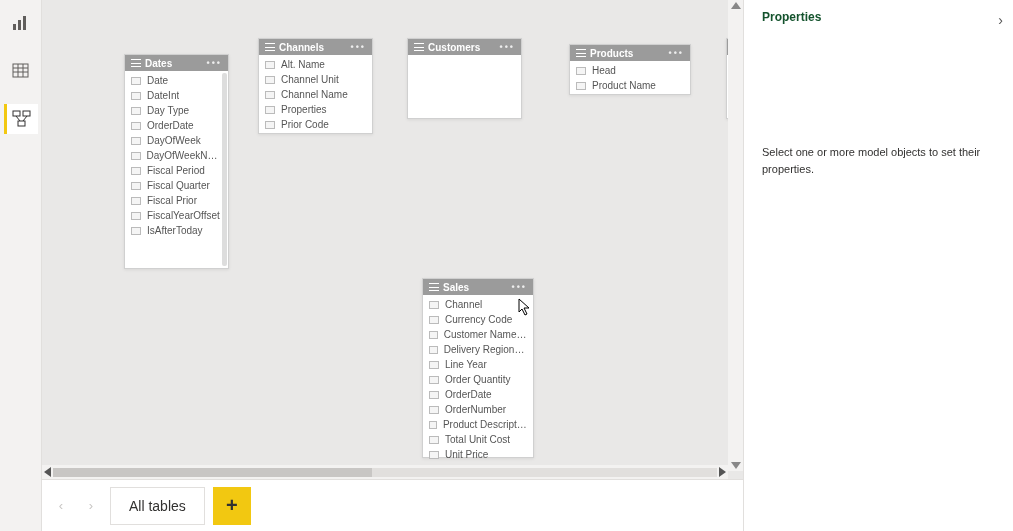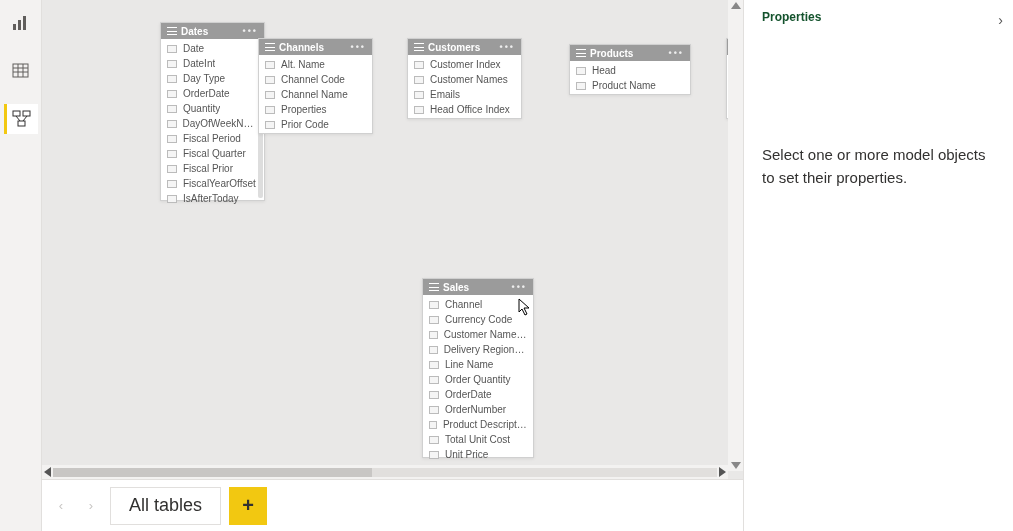--- a/index.html
+++ b/index.html
@@ -31,26 +31,26 @@
 .vscroll .up{border-left:5px solid transparent;border-right:5px solid transparent;border-bottom:7px solid #888}
 .vscroll .down{border-left:5px solid transparent;border-right:5px solid transparent;border-top:7px solid #888;margin-top:auto;margin-bottom:2px}
 .hscroll{position:absolute;left:0;right:15px;bottom:0;height:14px;background:#f3f2f1;display:flex;align-items:center}
 .hscroll .tri{width:0;height:0}
 .hscroll .left{border-top:5px solid transparent;border-bottom:5px solid transparent;border-right:7px solid #555;margin-left:2px}
 .hscroll .right{border-top:5px solid transparent;border-bottom:5px solid transparent;border-left:7px solid #555;margin-left:auto;margin-right:2px}
 .hscroll .track{flex:1;height:9px;background:#e1dfdd;margin:0 2px;position:relative}
 .hscroll .thumb{position:absolute;left:0;width:48%;top:0;bottom:0;background:#c8c6c4}
 .tabsbar{height:52px;background:#fff;border-top:1px solid #e1dfdd;display:flex;align-items:center;padding:0 8px;gap:8px}
 .tabsbar .nav{width:22px;height:22px;color:#c8c6c4;display:flex;align-items:center;justify-content:center;font-size:13px}
-.tabsbar .tab{height:38px;border:1px solid #e1dfdd;padding:0 18px;display:flex;align-items:center;font-size:18px;color:#323130;background:#fff}
+.tabsbar .tab{height:38px;border:1px solid #e1dfdd;padding:0 18px;display:flex;align-items:center;font-size:14px;color:#323130;background:#fff}
 .tabsbar .plus{width:38px;height:38px;background:#f2c811;display:flex;align-items:center;justify-content:center;font-size:20px;font-weight:600;color:#323130}
 .props{width:270px;border-left:1px solid #e1dfdd;display:flex;flex-direction:column;padding:10px 18px;position:relative}
 .props .ptitle{font-size:12px;font-weight:600;color:#14532d;margin-bottom:120px}
 .props .chev{position:absolute;right:10px;top:12px;color:#555;font-size:14px}
-.props .hint{font-size:15px;color:#323130;line-height:1.5}
+.props .hint{font-size:11px;color:#323130;line-height:1.5}
 .cursor{position:absolute;width:14px;height:18px;pointer-events:none;z-index:50}
 </style>
 </head>
 <body>
 
 <div class="app">
   <div class="leftbar">
     <div class="vbtn">
       <svg width="18" height="16">
           <rect x="1" y="9" width="3" height="6" fill="currentColor"></rect>
@@ -74,21 +74,21 @@
           <rect x="6" y="11" width="7" height="5" fill="none" stroke="currentColor"></rect>
           <line x1="4" y1="6" x2="8" y2="11" stroke="currentColor"></line>
           <line x1="15" y1="6" x2="11" y2="11" stroke="currentColor"></line>
         </svg>
     </div>
   </div>
 
   <div class="main">
     <div class="canvas-wrap">
       <div class="canvas" id="canvas">
-          <div class="tablecard" style="left: 82px; top: 22px; width: 105px; height: 179px; margin-left: 36px;">
+          <div class="tablecard" style="left: 82px; top: 54px; width: 105px; height: 215px;">
             <div class="hdr">
               <span class="hicon">
                 <span></span>
                 <span></span>
                 <span></span>
               </span>
               <span>Dates</span>
               <span class="dots">•••</span>
             </div>
             <div class="body">
@@ -103,21 +103,21 @@
               <div class="fld">
                 <span class="fic"></span>
                 <span class="ftxt">Day Type</span>
               </div>
               <div class="fld">
                 <span class="fic"></span>
                 <span class="ftxt">OrderDate</span>
               </div>
               <div class="fld">
                 <span class="fic"></span>
-                <span class="ftxt">Quantity</span>
+                <span class="ftxt">DayOfWeek</span>
               </div>
               <div class="fld">
                 <span class="fic"></span>
                 <span class="ftxt">DayOfWeekName</span>
               </div>
               <div class="fld">
                 <span class="fic"></span>
                 <span class="ftxt">Fiscal Period</span>
               </div>
               <div class="fld">
@@ -149,21 +149,21 @@
               <span>Channels</span>
               <span class="dots">•••</span>
             </div>
             <div class="body">
               <div class="fld">
                 <span class="fic"></span>
                 <span class="ftxt">Alt. Name</span>
               </div>
               <div class="fld">
                 <span class="fic"></span>
-                <span class="ftxt">Channel Code</span>
+                <span class="ftxt">Channel Unit</span>
               </div>
               <div class="fld">
                 <span class="fic"></span>
                 <span class="ftxt">Channel Name</span>
               </div>
               <div class="fld">
                 <span class="fic"></span>
                 <span class="ftxt">Properties</span>
               </div>
               <div class="fld">
@@ -175,38 +175,20 @@
           <div class="tablecard" style="left: 365px; top: 38px; width: 115px; height: 81px;">
             <div class="hdr">
               <span class="hicon">
                 <span></span>
                 <span></span>
                 <span></span>
               </span>
               <span>Customers</span>
               <span class="dots">•••</span>
             </div>
-            <div class="body">
-              <div class="fld">
-                <span class="fic"></span>
-                <span class="ftxt">Customer Index</span>
-              </div>
-              <div class="fld">
-                <span class="fic"></span>
-                <span class="ftxt">Customer Names</span>
-              </div>
-              <div class="fld">
-                <span class="fic"></span>
-                <span class="ftxt">Emails</span>
-              </div>
-              <div class="fld">
-                <span class="fic"></span>
-                <span class="ftxt">Head Office Index</span>
-              </div>
-            </div>
           </div>
           <div class="tablecard" style="left: 527px; top: 44px; width: 122px; height: 51px;">
             <div class="hdr">
               <span class="hicon">
                 <span></span>
                 <span></span>
                 <span></span>
               </span>
               <span>Products</span>
               <span class="dots">•••</span>
@@ -268,21 +250,21 @@
               <div class="fld">
                 <span class="fic"></span>
                 <span class="ftxt">Customer Name Index</span>
               </div>
               <div class="fld">
                 <span class="fic"></span>
                 <span class="ftxt">Delivery Region Index</span>
               </div>
               <div class="fld">
                 <span class="fic"></span>
-                <span class="ftxt">Line Name</span>
+                <span class="ftxt">Line Year</span>
               </div>
               <div class="fld">
                 <span class="fic"></span>
                 <span class="ftxt">Order Quantity</span>
               </div>
               <div class="fld">
                 <span class="fic"></span>
                 <span class="ftxt">OrderDate</span>
               </div>
               <div class="fld">

